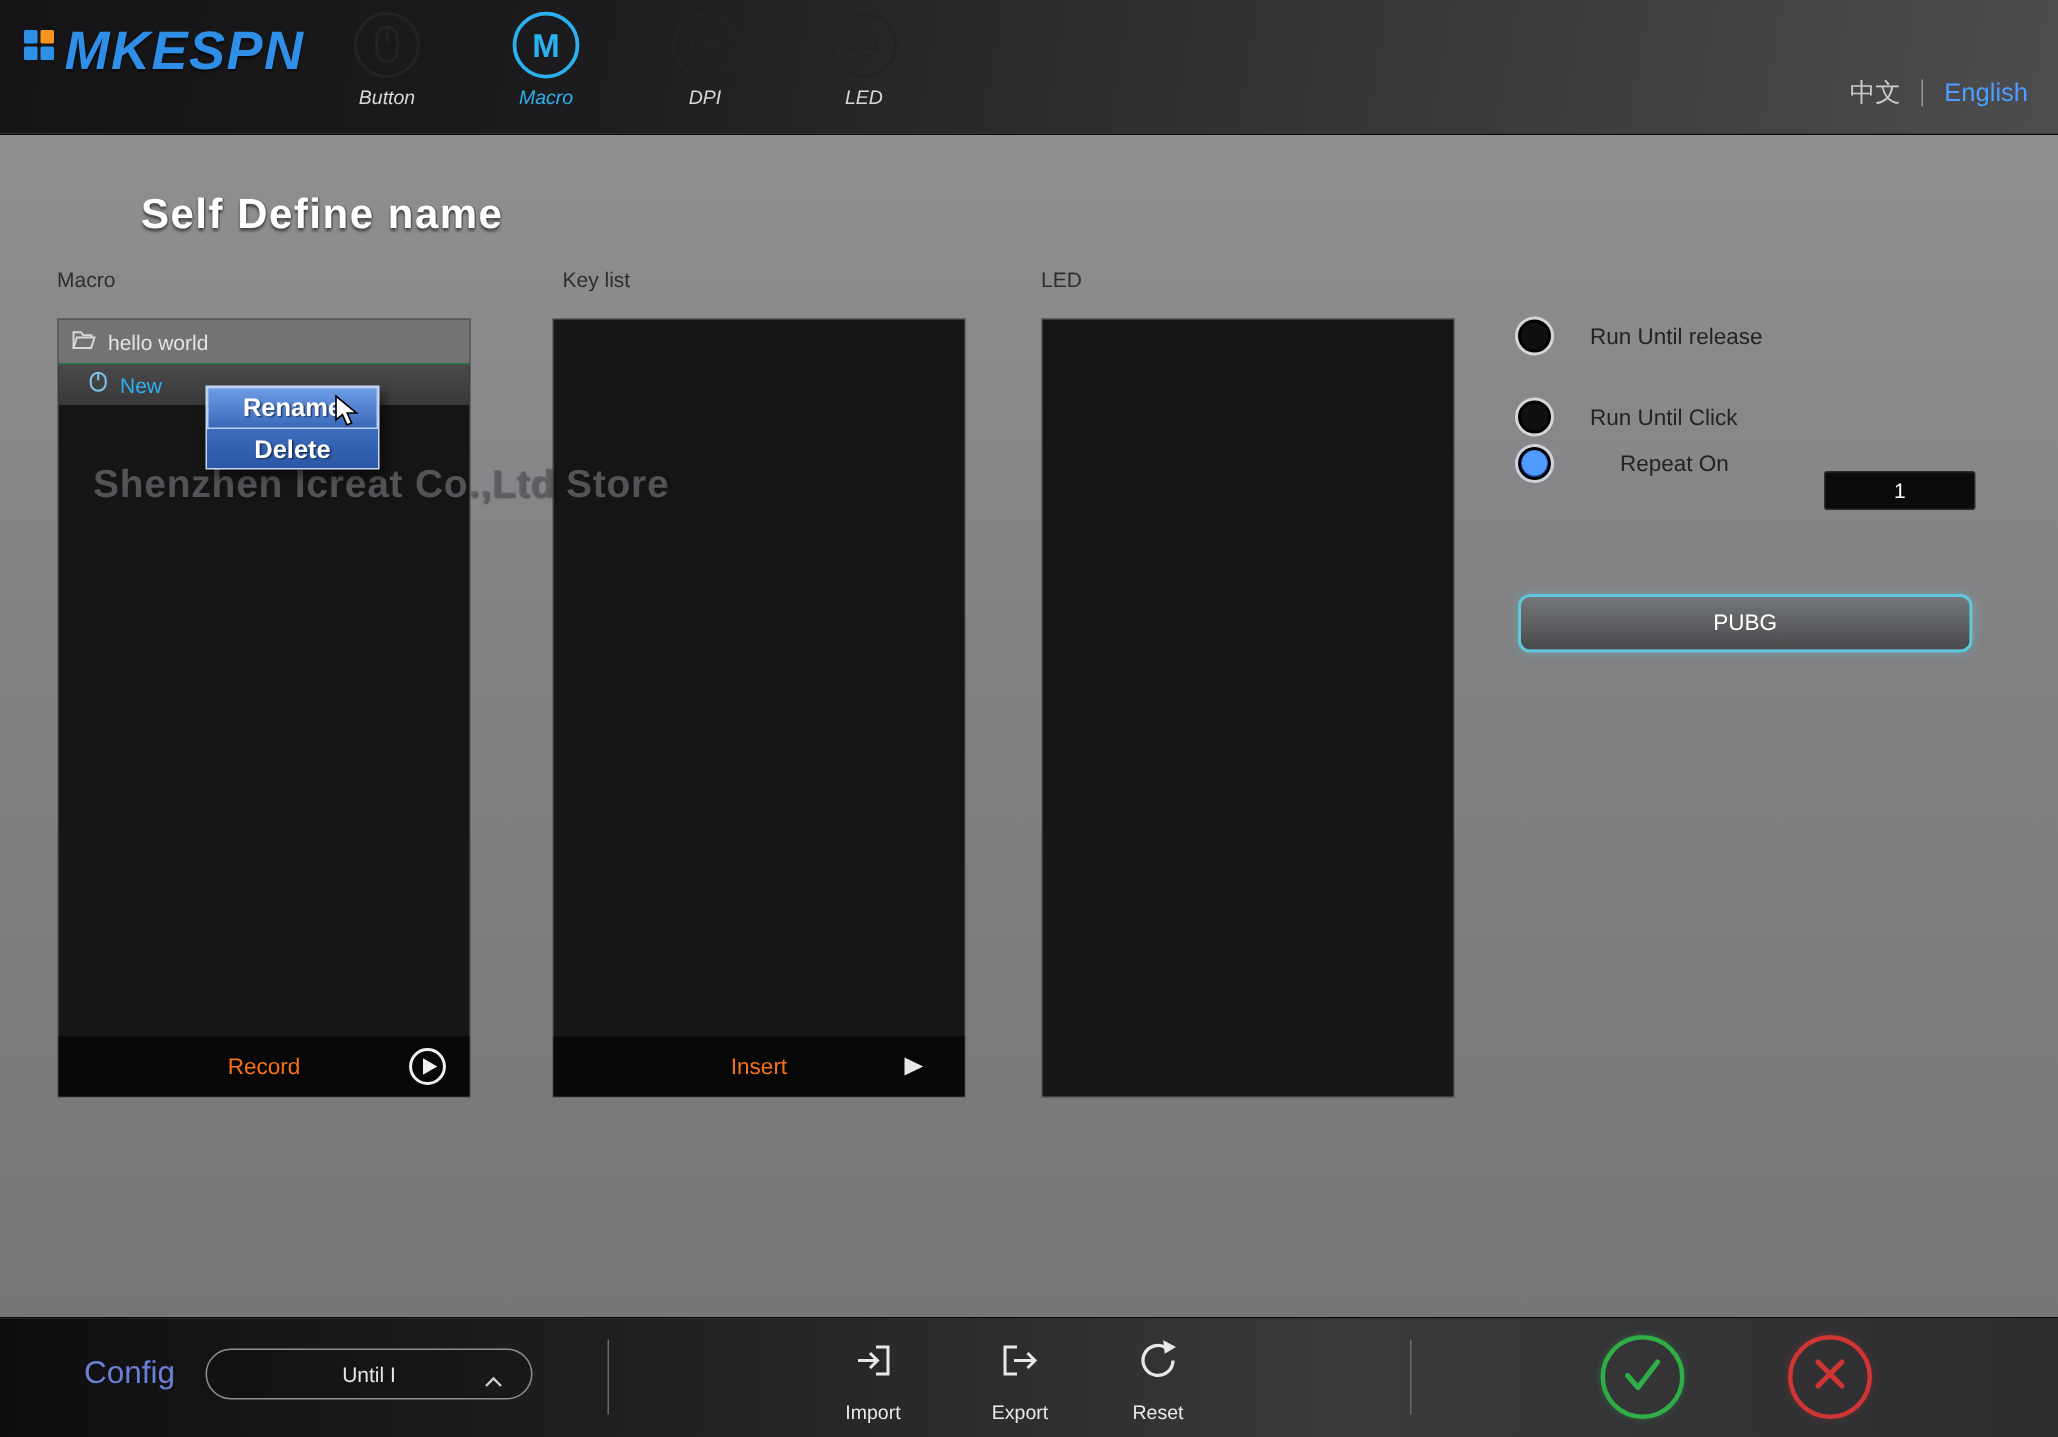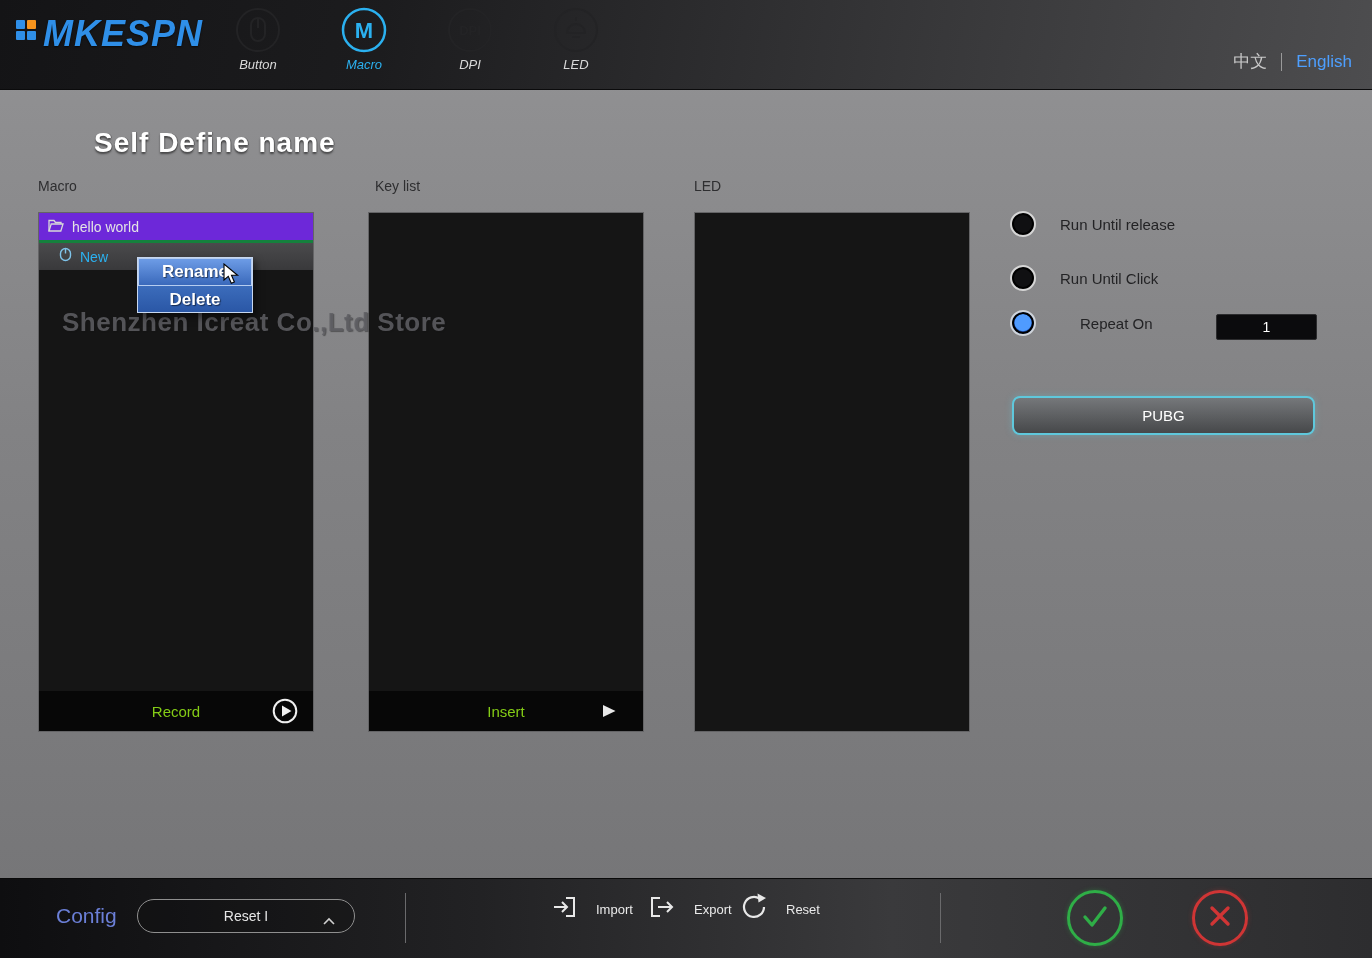--- a/index.html
+++ b/index.html
@@ -38,28 +38,28 @@
   .keylist-label { left:375px; top:178px; }
   .led-label { left:694px; top:178px; }
 
   
   .panel { position:absolute; top:212px; width:276px; height:520px;
            background:#151515; border:1px solid #646466; z-index:1; }
   .macro-panel { left:38px; }
   .keylist-panel { left:368px; }
   .led-panel { left:694px; }
   .row { display:flex; align-items:center; gap:8px; padding:0 9px; }
-  .folder-row { height:30px; background:#6d28d9; border-bottom:3px solid #15803d;
+  .folder-row { height:30px; background:#737373; border-bottom:1px solid #15803d;
                 color:#e4e4e4; font-size:14px; cursor:pointer; }
   .new-row { height:27px; background:linear-gradient(180deg,#4a4a4c,#39393b);
              padding-left:20px; cursor:pointer; }
   .new-text { color:#2bb1f0; font-size:14px; }
   .panel-btn { position:absolute; left:0; bottom:0; width:100%; height:40px; background:#070707;
                display:flex; align-items:center; justify-content:center;
-               color:#84cc16; font-size:15px; cursor:pointer; }
+               color:#f97316; font-size:15px; cursor:pointer; }
   .play-circle { position:absolute; right:15px; top:7px; }
   .insert-tri { position:absolute; right:26px; top:12px; }
 
   
   .ctx { position:absolute; left:137px; top:257px; width:116px; height:56px;
          background:linear-gradient(180deg,#4f83d2,#2a57a6);
          border:1px solid #c7d7ef; box-shadow:3px 4px 7px rgba(0,0,0,.5); z-index:10; }
   .ctx-item { height:27px; line-height:27px; text-align:center; color:#fff; font-size:17px;
               font-weight:bold; text-shadow:1px 1px 1px rgba(0,0,0,.55); cursor:pointer; }
   .ctx-item.sel { height:28px; line-height:26px;
@@ -72,21 +72,21 @@
                font-size:26px; font-weight:bold; letter-spacing:.5px;
                color:rgba(95,95,100,.85); text-shadow:1px 1px 1px rgba(20,20,20,.45); }
 
   
   .radio-row { position:absolute; left:1010px; display:flex; align-items:center; gap:24px; cursor:pointer; z-index:2; }
   .radio { width:26px; height:26px; border-radius:50%; background:#101012;
            border:2px solid #d6d6d6; box-shadow:inset 0 0 0 2px #000; flex:0 0 auto; }
   .radio.on { background:radial-gradient(circle at 50% 48%, #4f9bff 0 8px, #17449c 9px);
               border-color:#cfd4da; }
   .radio-label { font-size:15px; color:#232325; }
-  .r1 { top:211px; } .r2 { top:265px; } .r3 { top:310px;gap:44px; }
+  .r1 { top:211px; } .r2 { top:265px; } .r3 { top:296px;gap:44px; }
   .repeat-input { position:absolute; left:1216px; top:314px; width:101px; height:26px; z-index:2;
                   background:#0b0b0d; border:1px solid #2c2c2e; border-radius:2px;
                   color:#fff; text-align:center; font-size:14px; font-family:inherit; }
   .pubg-btn { position:absolute; left:1012px; top:396px; width:303px; height:39px; z-index:2;
               border-radius:8px; border:2px solid #5fc8dc; color:#fff; font-size:15px; cursor:pointer;
               font-family:inherit;
               background:linear-gradient(180deg, rgba(96,102,106,.40), rgba(22,25,27,.55));
               box-shadow:0 0 7px rgba(95,200,220,.35); }
 
   
@@ -94,22 +94,22 @@
                background:linear-gradient(90deg,#0e0e10 0%,#222224 35%,#3a3a3c 65%,#2d2d2f 100%);
                border-top:1px solid #0a0a0a; }
   .config { position:absolute; left:56px; top:25px; font-size:21px; color:#6b7fd7; }
   .pill { position:absolute; left:137px; top:20px; width:218px; height:34px;
           border:1px solid #8f8f8f; border-radius:17px; background:rgba(12,12,12,.25);
           display:flex; align-items:center; justify-content:center;
           color:#e6e6e6; font-size:14px; cursor:pointer; }
   .pill .chev { position:absolute; right:18px; top:13px; }
   .vdiv { position:absolute; top:14px; width:1px; height:50px; background:#6a6a6c; }
   .d1 { left:405px; } .d2 { left:940px; }
-  .tool { position:absolute; top:11px; width:70px; display:flex; 
-          align-items:center; gap:15px; cursor:pointer; color:#eaeaea; }
+  .tool { position:absolute; top:11px; width:70px; display:flex; flex-direction:column;
+          align-items:center; gap:5px; cursor:pointer; color:#eaeaea; }
   .t-import { left:547px; } .t-export { left:645px; } .t-reset { left:737px; }
   .tool-label { font-size:13px; }
   .round-btn { position:absolute; top:11px; width:56px; height:56px; border-radius:50%;
                display:flex; align-items:center; justify-content:center; cursor:pointer; }
   .confirm { left:1067px; border:3px solid #2fae47; box-shadow:0 0 5px rgba(47,174,71,.35); }
   .cancel  { left:1192px; border:3px solid #d03535; box-shadow:0 0 5px rgba(208,53,53,.3); }
 </style>
 </head>
 <body>
 
@@ -251,21 +251,21 @@
     <span class="radio-label">Repeat On</span>
   </div>
   <input class="repeat-input" value="1" style="">
 
   <button class="pubg-btn">PUBG</button>
 
   <footer class="bottombar">
     <span class="config">Config</span>
 
     <div class="pill">
-      <span>Reset I</span>
+      <span>Until I</span>
       <span class="chev">
         <svg width="14" height="9" viewBox="0 0 14 9" fill="none" stroke="#cfcfcf" stroke-width="1.6">
           <path d="M2 7 L7 2 L12 7"></path>
         </svg>
       </span>
     </div>
 
     <span class="vdiv d1"></span>
 
     <div class="tool t-import">

